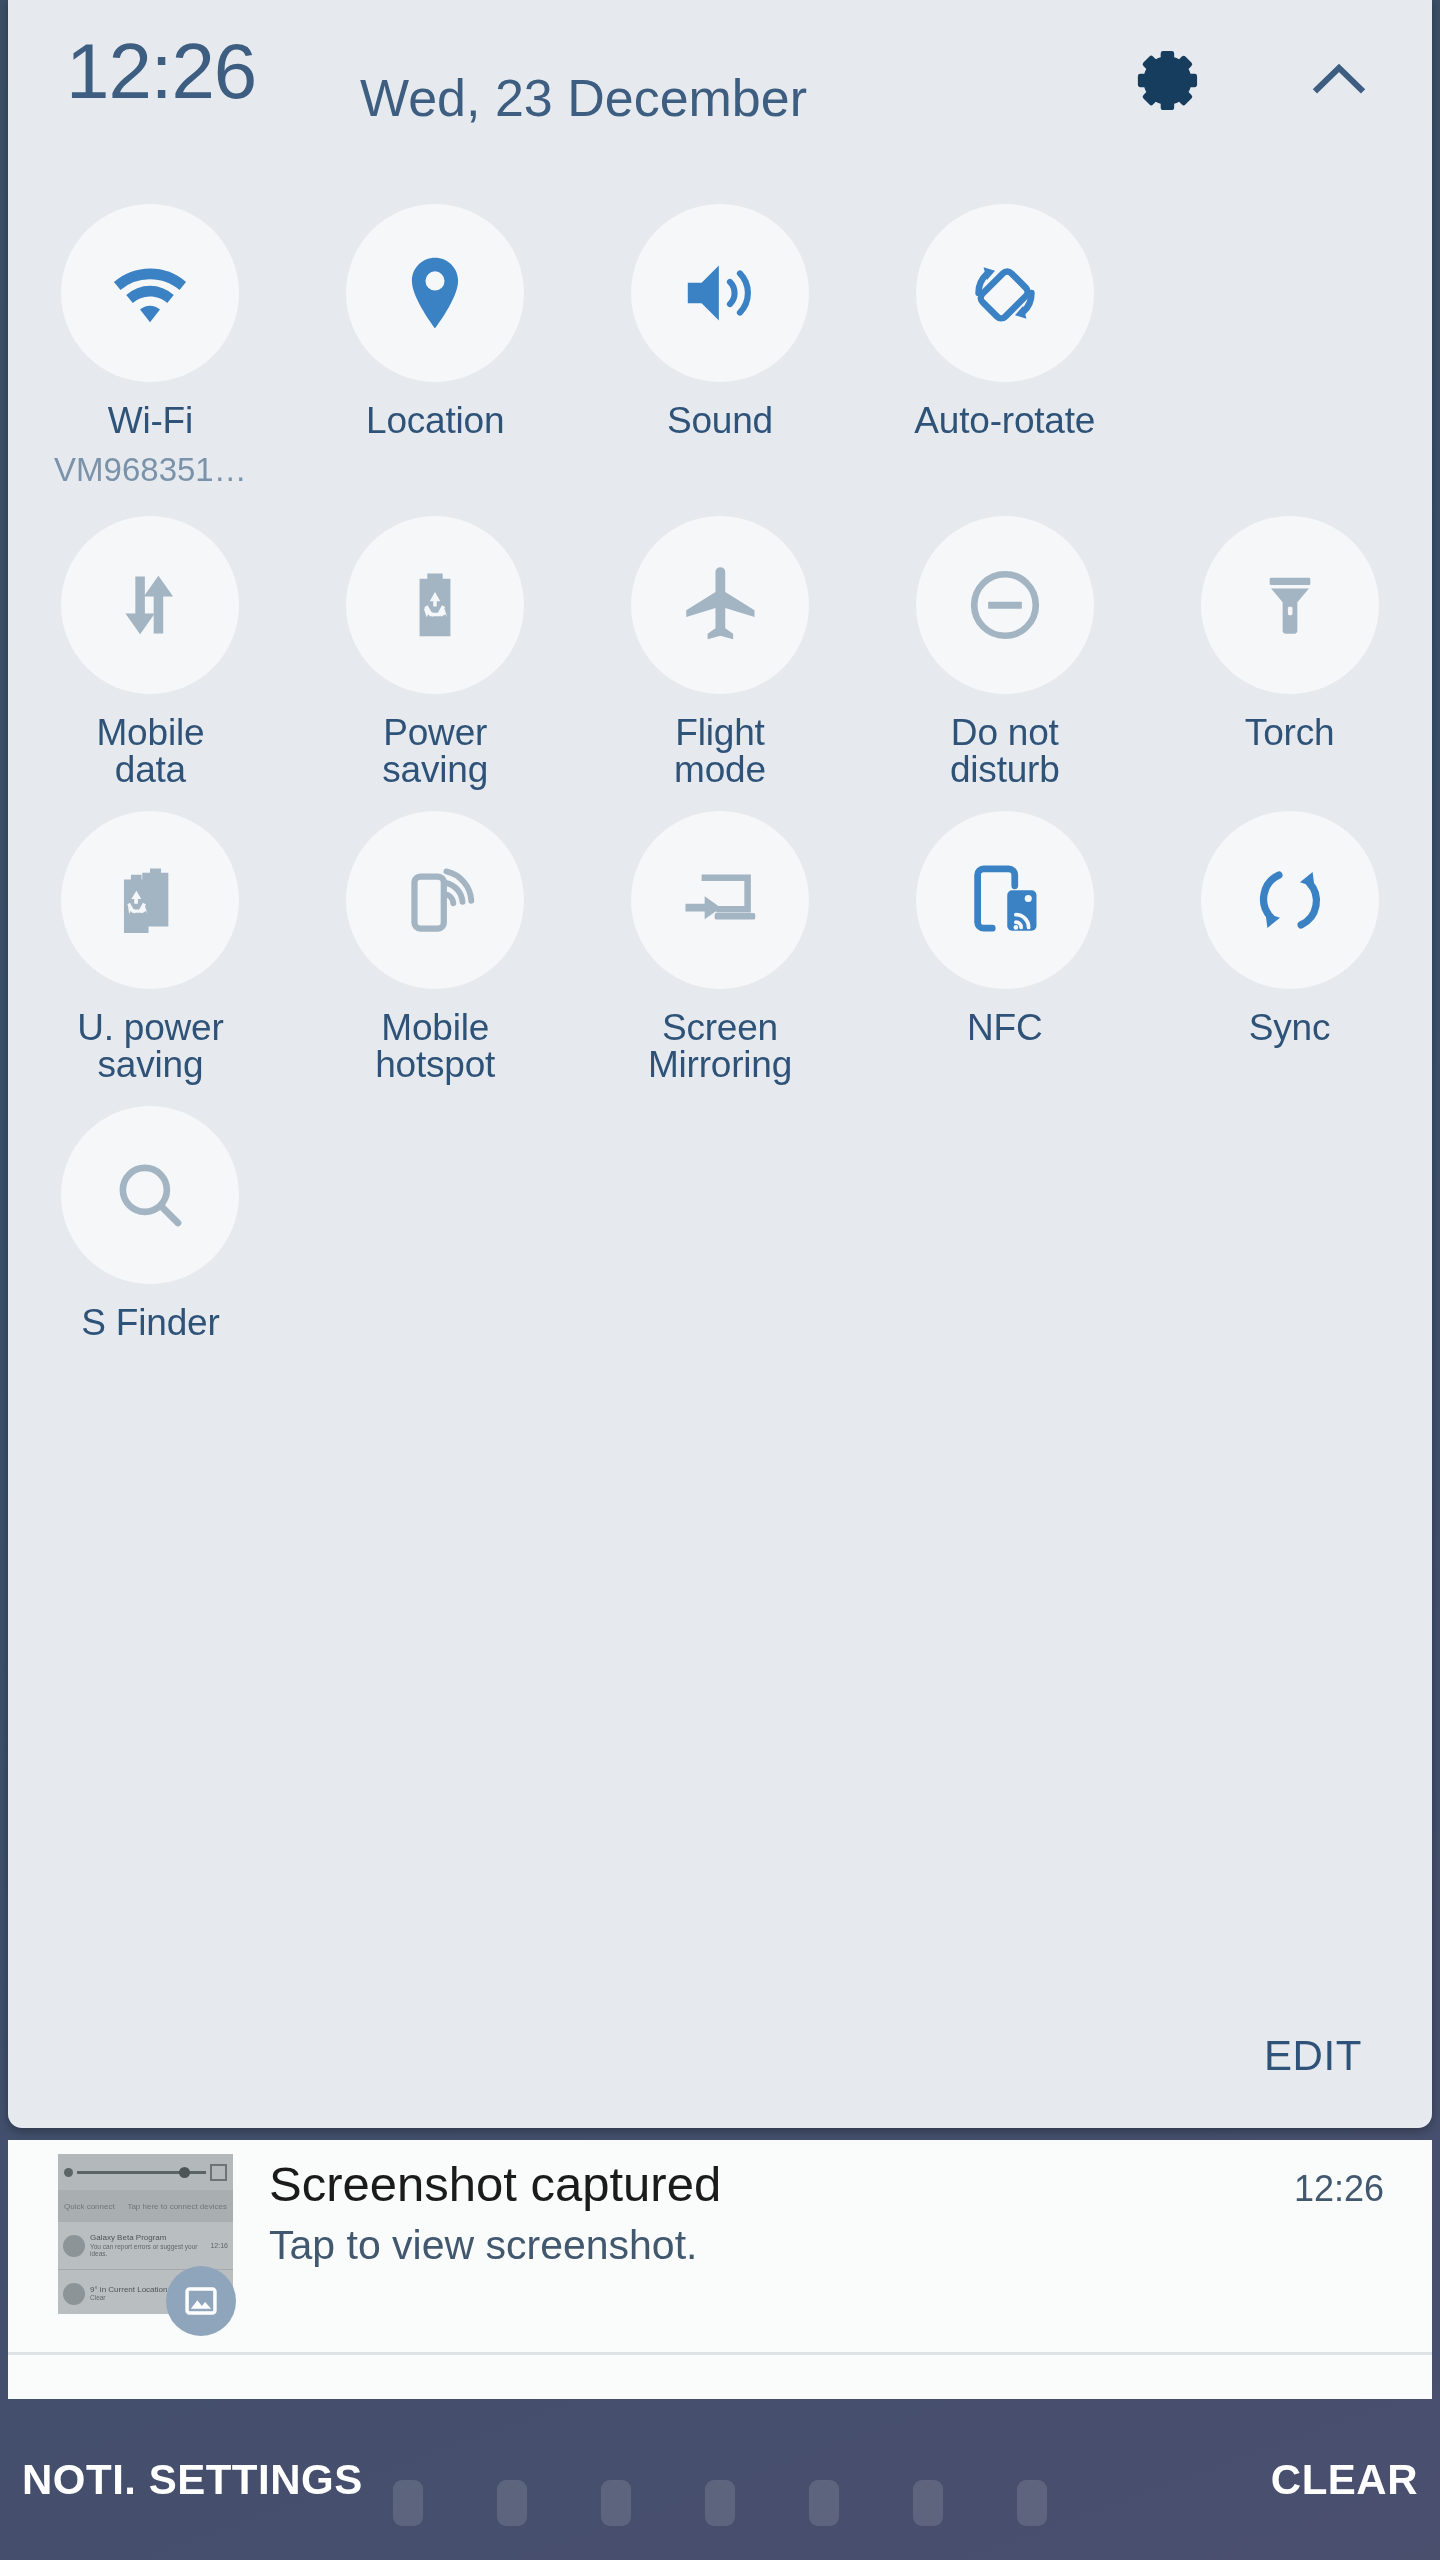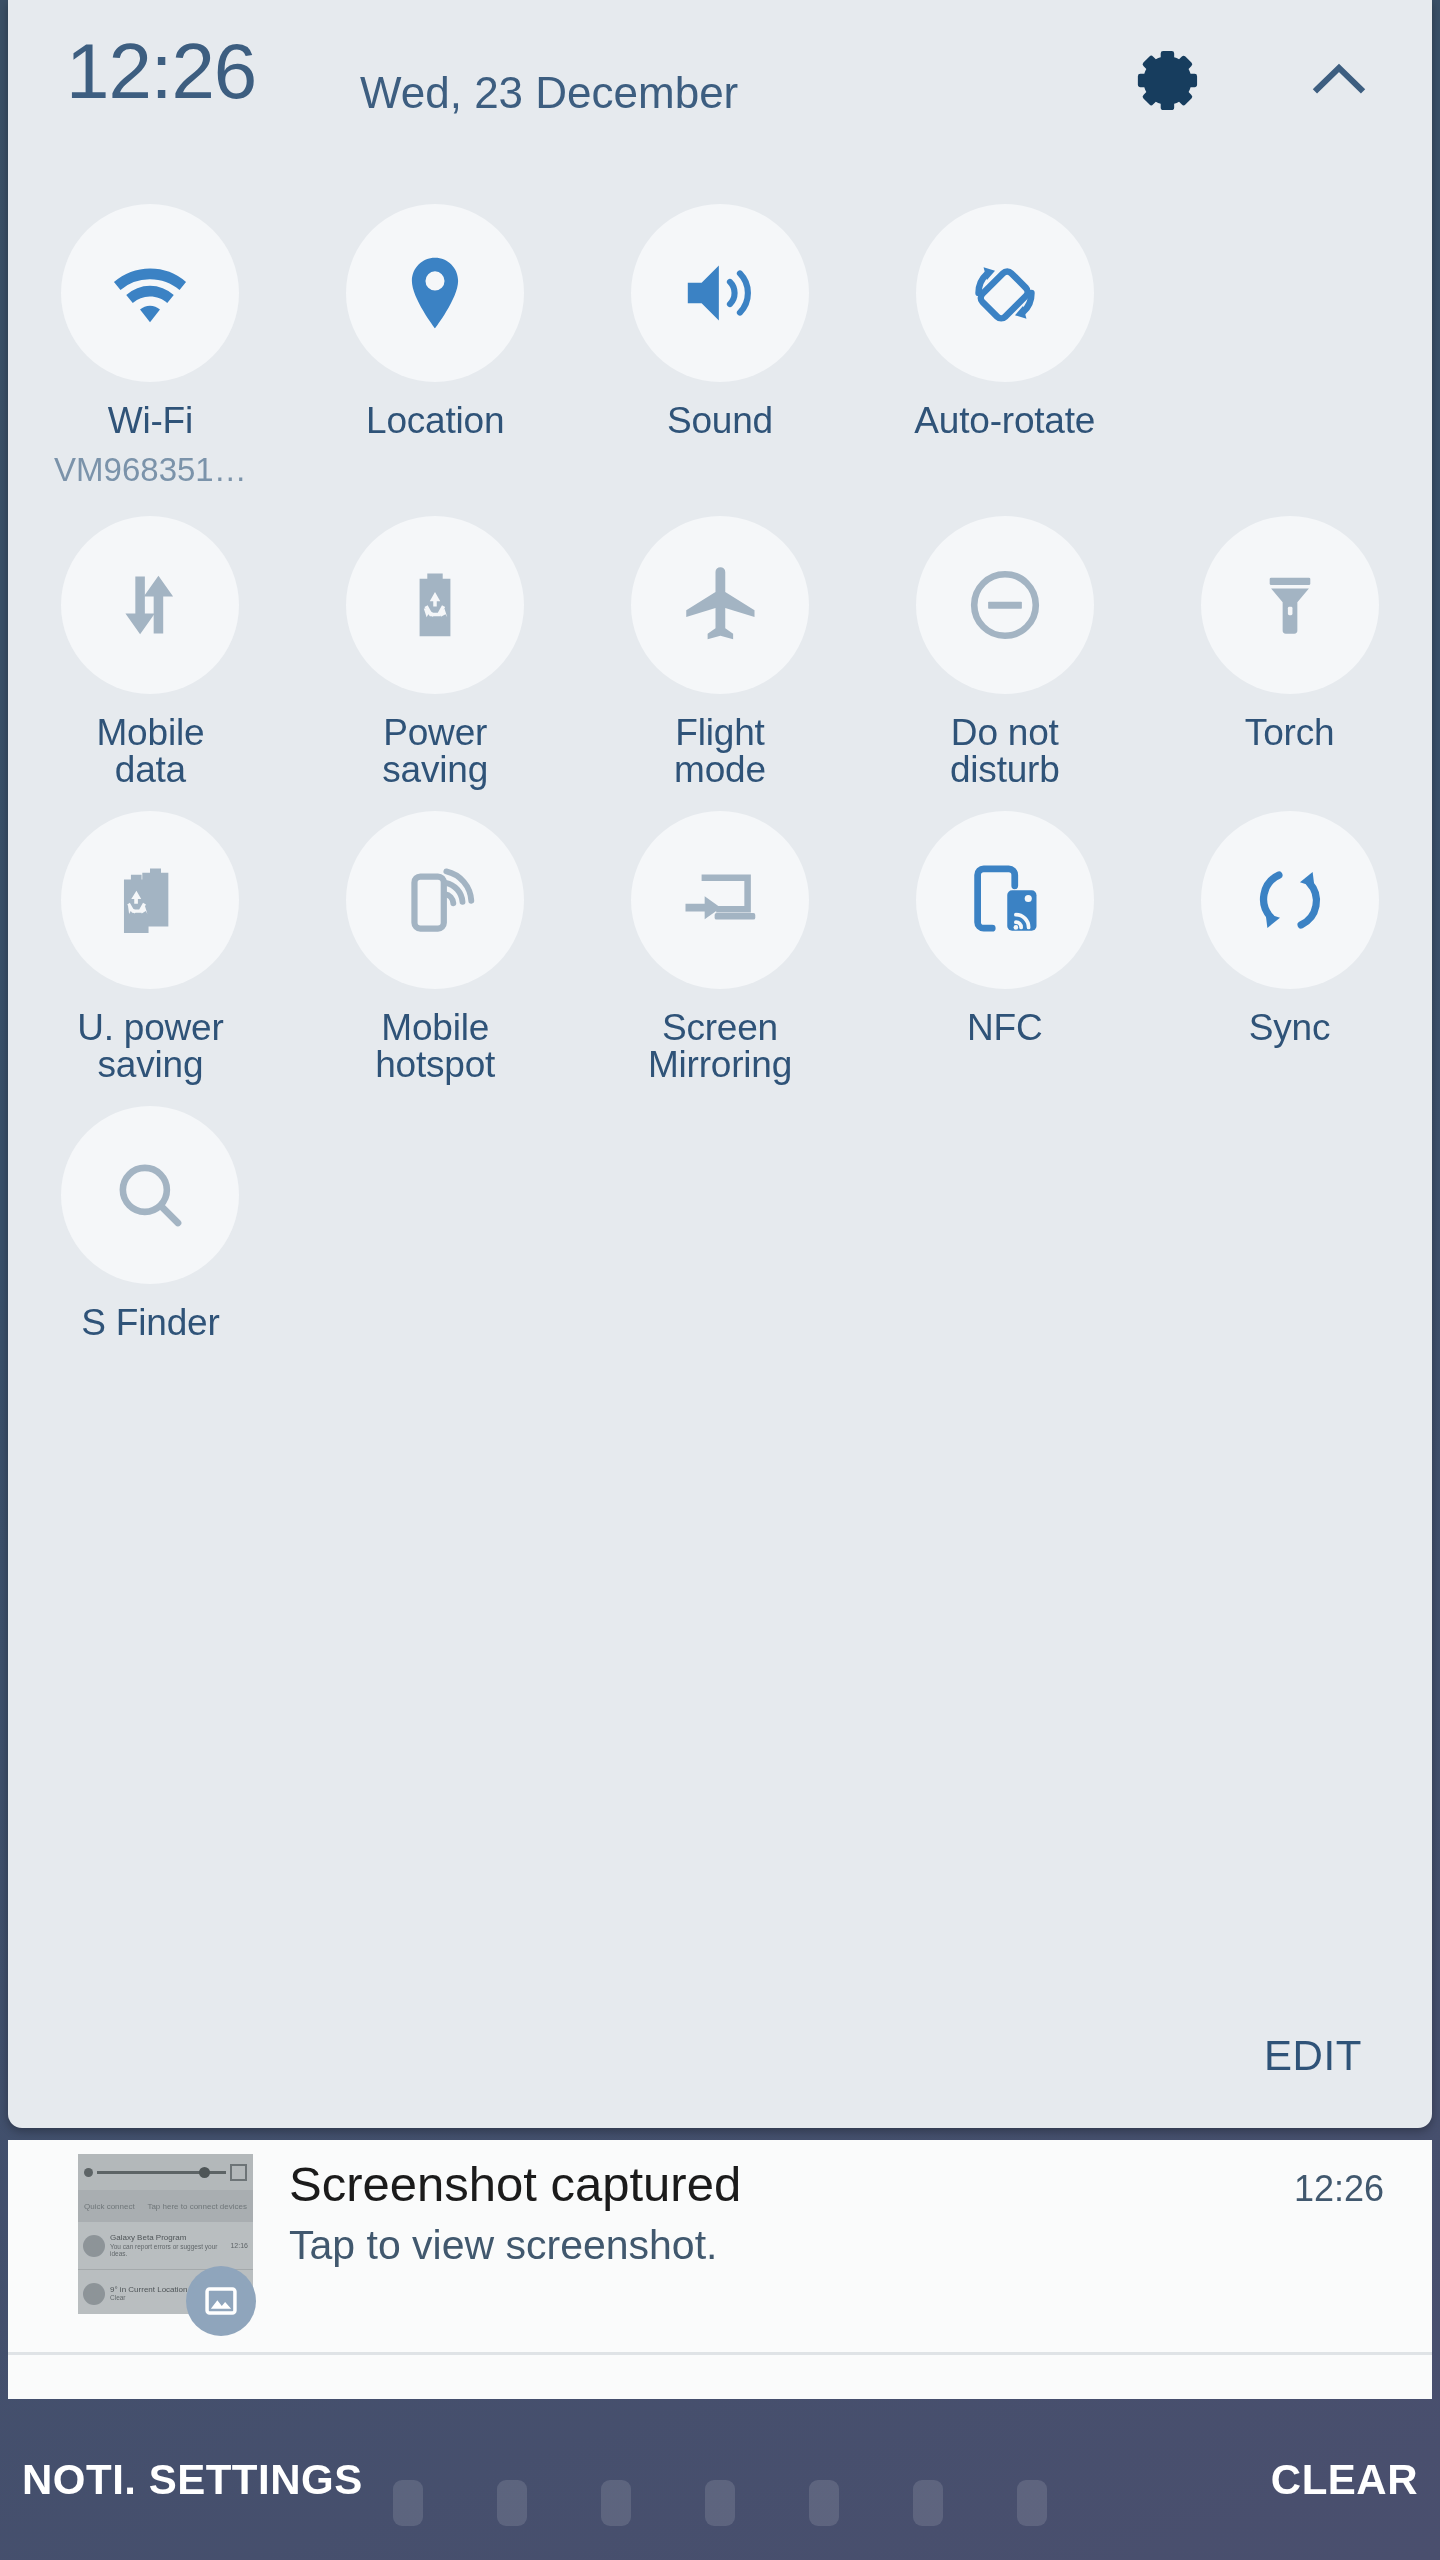--- a/index.html
+++ b/index.html
@@ -39,21 +39,21 @@
     left: 58px; top: 32px;
     font-size: 78px;
     line-height: 1;
     font-weight: 300;
     color: #3d5e80;
     letter-spacing: -1px;
   }
   .date {
     position: absolute;
     left: 352px; top: 68px;
-    font-size: 44px;
+    font-size: 52px;
     font-weight: 400;
     color: #3d5e80;
   }
   .header-actions {
     position: absolute;
     right: 56px; top: 42px;
     display: flex;
     align-items: center;
     gap: 96px;
   }
@@ -127,21 +127,21 @@
     position: absolute;
     left: 8px; top: 2140px;
     width: 1424px; height: 212px;
     background: #fafbfb;
     display: flex;
     align-items: flex-start;
   }
   .noti-thumb-wrap {
     position: relative;
     width: 175px; height: 160px;
-    margin: 14px 0 0 70px;
+    margin: 14px 0 0 50px;
     flex: 0 0 auto;
   }
   .noti-thumb {
     position: absolute; inset: 0;
     background: #9aa0a3;
     overflow: hidden;
   }
   .mini-bright {
     height: 36px; background: #b3b8ba;
     display: flex; align-items: center; gap: 4px;

